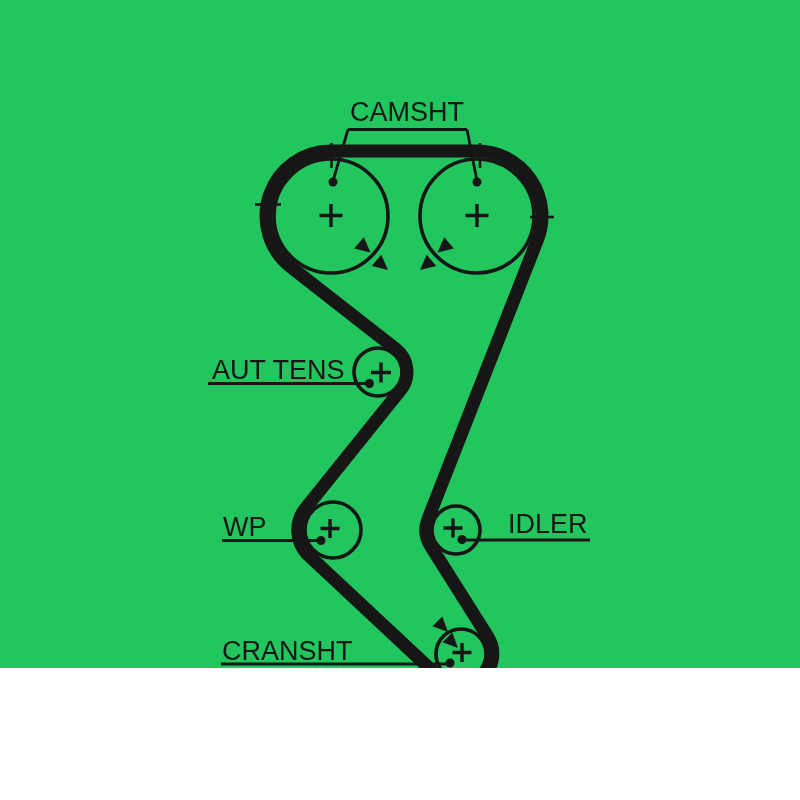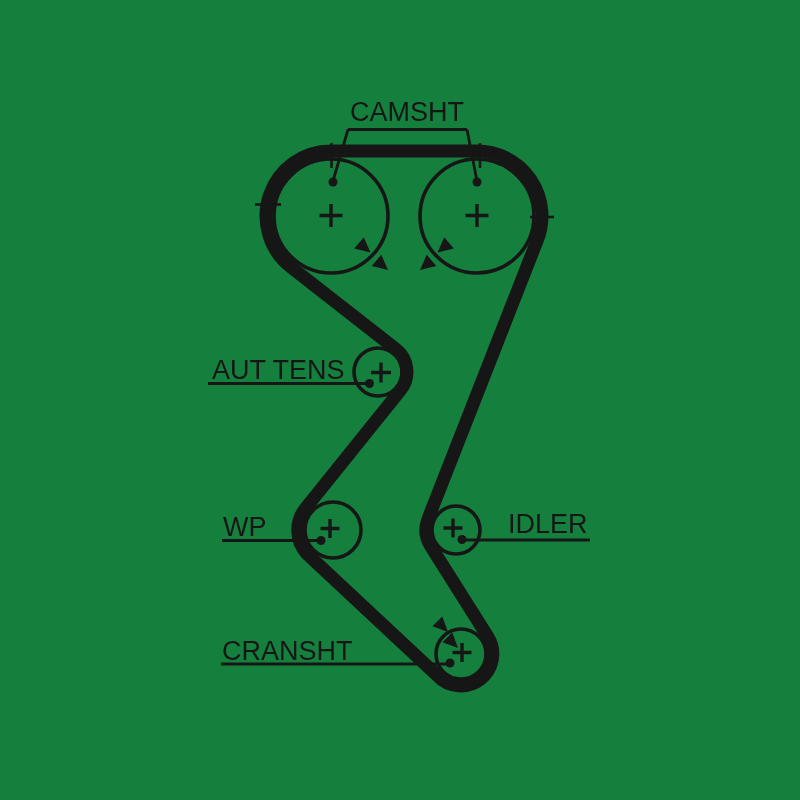--- a/index.html
+++ b/index.html
@@ -3,22 +3,22 @@
 <meta charset="utf-8">
 <style>
   html, body {
     margin: 0;
     padding: 0;
     background: #ffffff;
   }
   .stage {
     position: relative;
     width: 800px;
-    height: 800px;
-    background: #15803d;
+    height: 668px;
+    background: #22c55e;
     overflow: hidden;
     font-family: "Liberation Sans", sans-serif;
   }
   svg { display: block; }
   .ink-fill {
     fill: #161616;
     stroke: none;
   }
   .belt {
     stroke: #161616;

